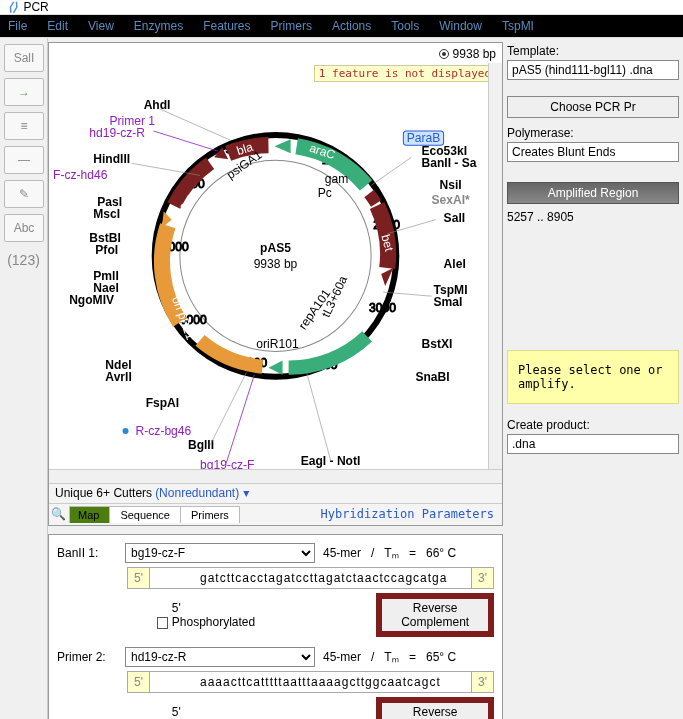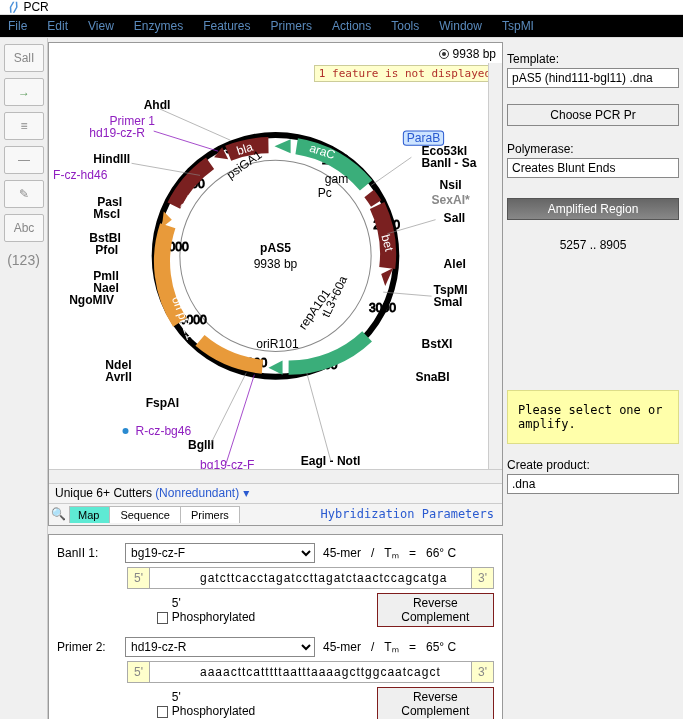--- a/index.html
+++ b/index.html
@@ -18,41 +18,41 @@
 .radio-dot { width:10px; height:10px; border:1px solid #333; border-radius:50%; display:inline-block; position:relative;}
 .radio-dot::after{content:"";width:4px;height:4px;background:#333;border-radius:50%;position:absolute;top:2px;left:2px;}
 .warning-box { position:absolute; top:22px; right:6px; background:#ffffcc; border:1px solid #cc9; padding:1px 4px; font-family:monospace; color:#b0302a; font-size:11px;}
 .plasmid-svg { width:100%; height:100%; }
 .cutter-bar { height:20px; background:#f4f4f4; border-top:1px solid #ccc; display:flex; align-items:center; padding:0 6px; font-size:11px;}
 .cutter-bar .blue { color: #2a5ad0; }
 .cutter-bar .arrow { margin-left:4px; color:#2a5ad0;}
 .subtabs { display:flex; align-items:center; background:#f4f4f4; border-top:1px solid #ccc; height:22px;}
 .subtabs .search-icon { width:20px; text-align:center; color:#3a7abf;}
 .subtabs .tab { padding:2px 10px; border:1px solid #bbb; border-bottom:none; background:#fff; margin-right:-1px; font-size:11px;}
-.subtabs .tab.active { background:#5eead4;padding-left:8px; }
+.subtabs .tab.active { background:#4d7c0f;padding-left:8px; }
 .subtabs .spacer { flex:1; }
 .subtabs .hyb { color:#2a5ad0; font-family:monospace; padding-right:8px;}
 .primers-panel { background:#fff; border:1px solid #999; margin:4px 0; padding:8px; font-family: monospace;}
 .primer-row { display:flex; align-items:center; gap:8px; margin-bottom:4px;}
 .primer-row label { width:60px; font-family: sans-serif;}
 .primer-row select { width:190px; border:1px solid #888; background:#fff; padding:1px;}
 .primer-info { display:flex; gap:10px; align-items:center;justify-content:flex-end;}
 .seq-row { display:flex; margin:4px 0 4px 70px; border:1px solid #aaa;}
 .seq-53 { background:#ffffcc; border-right:1px solid #aaa; padding:3px 6px; color:#888;}
 .seq-body { flex:1; padding:3px 10px; background:#fff; letter-spacing:1px;margin-left:40px;}
 .seq-3 { background:#ffffcc; border-left:1px solid #aaa; padding:3px 6px; color:#888;}
 .phos-row { display:flex; margin:2px 0 10px 100px; gap:120px; align-items:center;}
 .phos-row .cb { display:flex; align-items:flex-end; gap:4px; font-family:sans-serif;}
-.rc-btn { border:1px solid #7f1d1d; background:#efefef; padding:2px 6px; font-family:sans-serif;}
+.rc-btn { border:6px solid #7f1d1d; background:#efefef; padding:2px 6px; font-family:sans-serif;}
 .right-pane { width:180px; padding:6px 4px; font-family: monospace; display:flex; flex-direction:column;}
-.r-label { margin-top:8px;}
+.r-label { margin-top:0;}
 .r-input { background:#fff; border:1px solid #888; padding:2px 4px; width:100%; margin:2px 0 8px 0;}
 .r-btn { border:1px solid #888; background:#efefef; padding:3px 4px; text-align:center; margin:8px 0;}
 .amp-region { background:linear-gradient(#666,#888); color:#fff; text-align:center; padding:3px 0; border:1px solid #555; margin-top:12px;}
-.amp-val { text-align:center; padding:18px 0;}
+.amp-val { text-align:left; padding:6px 0;}
 .yellow-note { background:#ffffaa; border:1px solid #dd8; padding:12px 10px; margin-top:120px; font-family:monospace;}
 .create-label { margin-top:14px;}
 .checkbox { width:12px; height:12px; border:1px solid #555; display:inline-block;}
 svg text { font-family: sans-serif; }
 .enz { font-weight: bold; }
 .scroll-right{position:absolute;right:0;top:20px;bottom:0;width:14px;background:#f0f0f0;border-left:1px solid #ccc;}
 .scroll-bottom{height:14px;background:#f0f0f0;border-top:1px solid #ccc;}
 </style>
 </head>
 <body>

